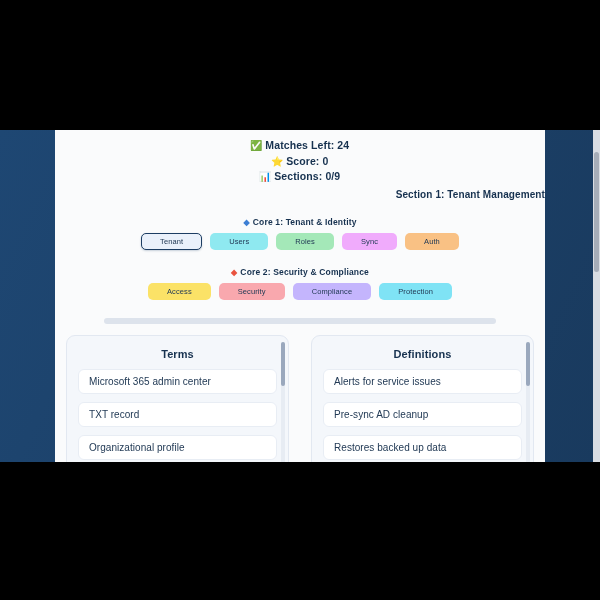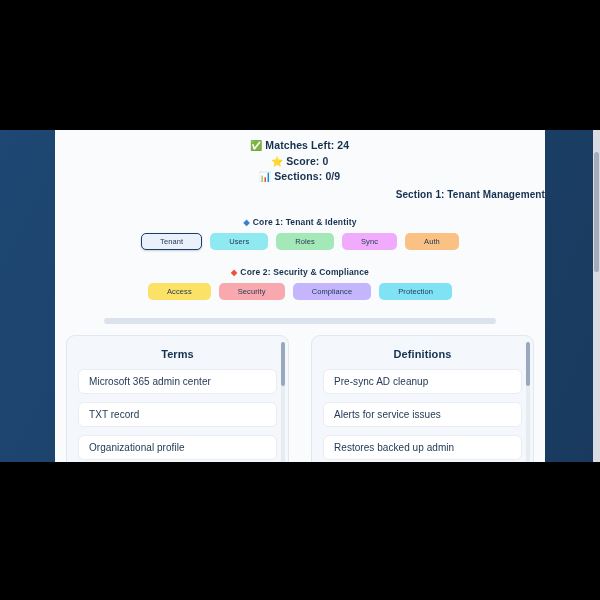--- a/index.html
+++ b/index.html
@@ -295,27 +295,27 @@
           </div>
           <div class="col-scroll">
             <div class="thumb"></div>
           </div>
         </div>
 
         <div class="col">
           <div class="col-head">Definitions</div>
           <div class="items">
             <div class="item">
+              <span>Alerts for service issues</span>
+            </div>
+            <div class="item">
               <span>Pre-sync AD cleanup</span>
             </div>
             <div class="item">
-              <span>Alerts for service issues</span>
-            </div>
-            <div class="item">
-              <span>Restores backed up admin</span>
+              <span>Restores backed up data</span>
             </div>
           </div>
           <div class="col-scroll">
             <div class="thumb"></div>
           </div>
         </div>
 
       </div>
 
     </div>

